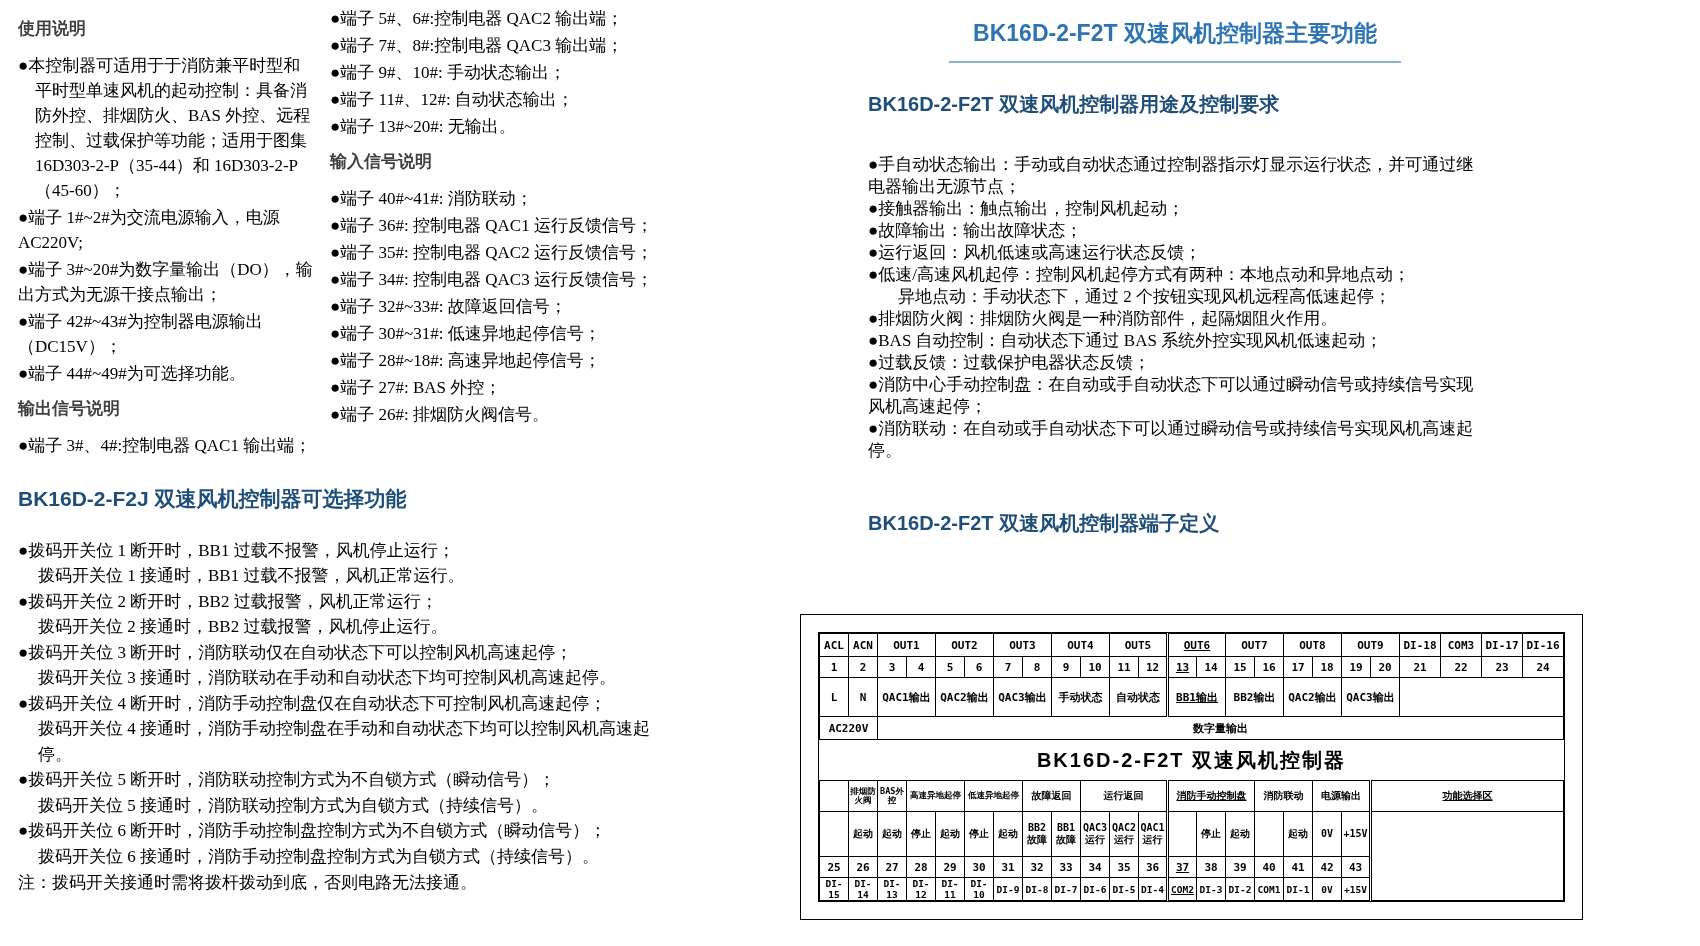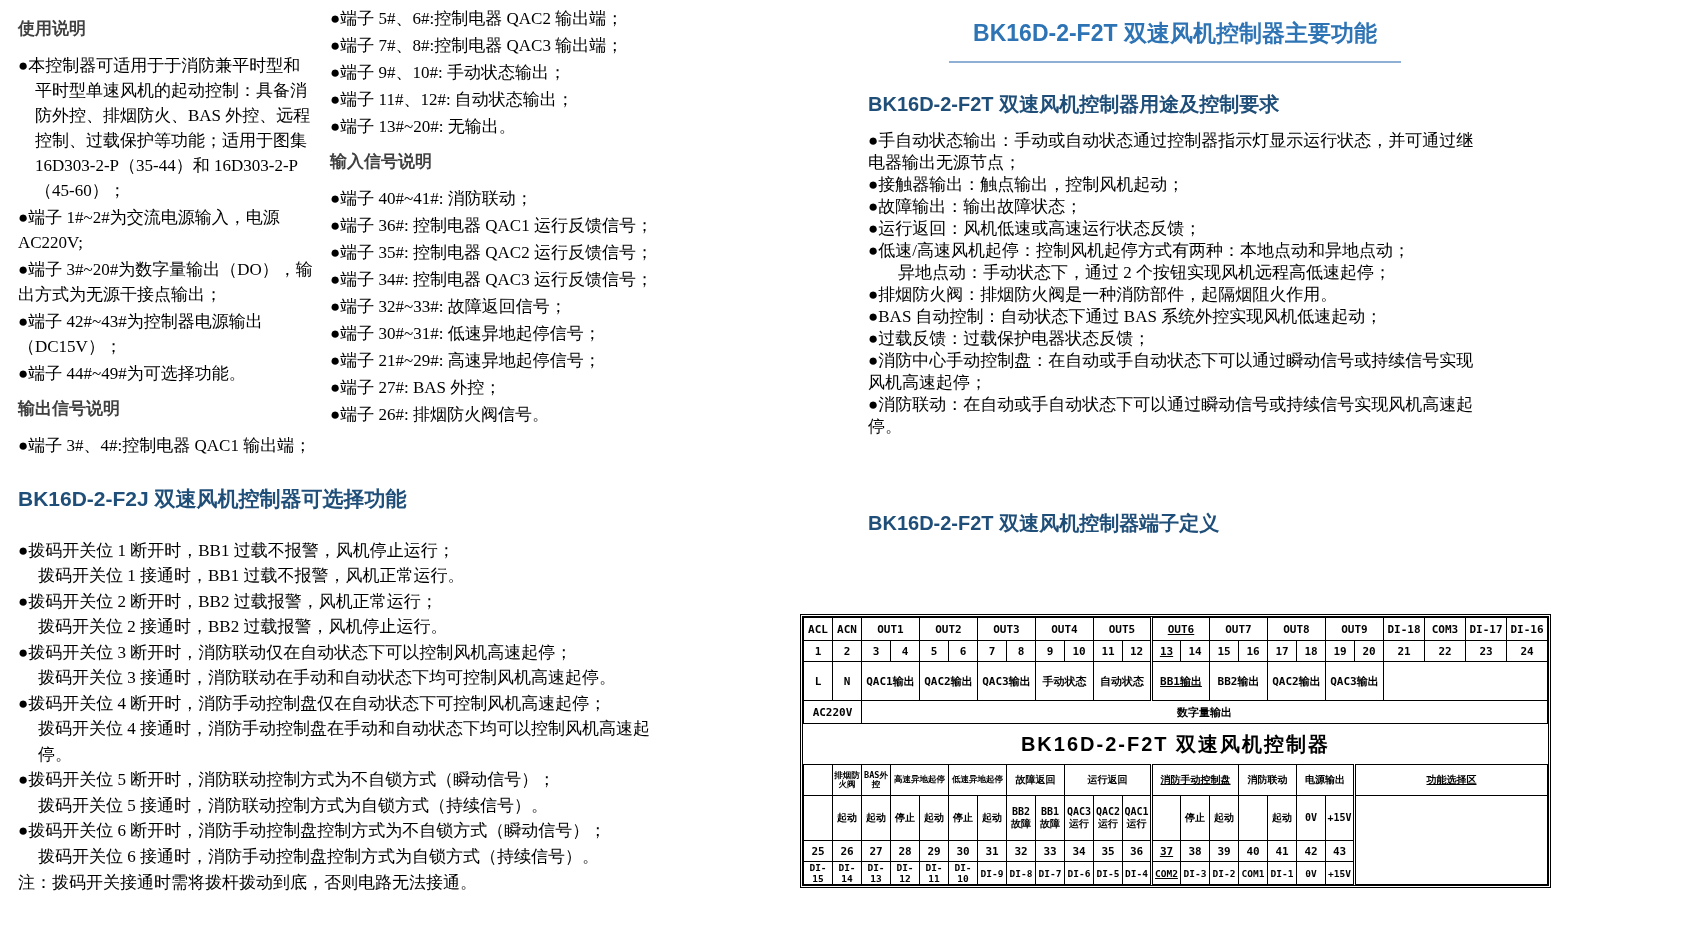--- a/index.html
+++ b/index.html
@@ -31,27 +31,27 @@
   .note{margin-top:1px;}
 
   .sec-right{left:868px;top:18px;width:614px;}
   .main-title{
     font-family:"Liberation Sans","DejaVu Sans",sans-serif;font-weight:bold;
     font-size:23px;color:var(--heading-blue);text-align:center;width:100%;
   }
   .title-rule{width:452px;margin:12px auto 0 auto;border-top:2px solid var(--rule-blue);height:0;}
   .sub-head{font-family:"Liberation Sans","DejaVu Sans",sans-serif;font-weight:bold;font-size:20px;color:var(--subheading-navy);}
   .sub1{margin-top:28px;}
-  .r-bullets{margin-top:12px;font-size:17px;line-height:22px;}
+  .r-bullets{margin-top:36px;font-size:17px;line-height:22px;}
   .r-bullets p{margin:0;}
   .ind2{padding-left:30px;}
   .sub2{position:absolute;left:868px;top:510px;}
 
   
-  .t-outer{position:absolute;left:800px;top:614px;border:1.5px solid #000;padding:1px;background:#fff;}
+  .t-outer{position:absolute;left:800px;top:614px;border:1.5px solid #000;padding:17px;background:#fff;}
   .t-inner{border:1.5px solid #000;}
   table.tt{border-collapse:collapse;table-layout:fixed;width:744px;
     font-family:"DejaVu Sans Mono","Liberation Mono",monospace;}
   table.tt td{border:1px solid #000;text-align:center;vertical-align:middle;padding:0;overflow:hidden;font-weight:bold;}
   col.cA{width:29px;} col.cB{width:41px;} col.cW{width:193px;}
   .r-label td{height:22px;font-size:11px;}
   .r-num td{height:20px;font-size:11px;}
   .r-func td{height:38px;font-size:11px;}
   .r-pwr td{height:22px;font-size:11px;}
   .t-title{height:40px;line-height:40px;text-align:center;
@@ -85,21 +85,21 @@
     <p class="para">●端子 9#、10#: 手动状态输出；</p>
     <p class="para">●端子 11#、12#: 自动状态输出；</p>
     <p class="para">●端子 13#~20#: 无输出。</p>
     <h2 class="sec-head">输入信号说明</h2>
     <p class="para">●端子 40#~41#: 消防联动；</p>
     <p class="para">●端子 36#: 控制电器 QAC1 运行反馈信号；</p>
     <p class="para">●端子 35#: 控制电器 QAC2 运行反馈信号；</p>
     <p class="para">●端子 34#: 控制电器 QAC3 运行反馈信号；</p>
     <p class="para">●端子 32#~33#: 故障返回信号；</p>
     <p class="para">●端子 30#~31#: 低速异地起停信号；</p>
-    <p class="para">●端子 21#~29#: 高速异地起停信号；</p>
+    <p class="para">●端子 28#~18#: 高速异地起停信号；</p>
     <p class="para">●端子 27#: BAS 外控；</p>
     <p class="para">●端子 26#: 排烟防火阀信号。</p>
   </section>
 
   <section class="abs sec-optional">
     <h2 class="navy-head">BK16D-2-F2J 双速风机控制器可选择功能</h2>
     <p class="opt-line">●拨码开关位 1 断开时，BB1 过载不报警，风机停止运行；</p>
     <p class="opt-line ind">拨码开关位 1 接通时，BB1 过载不报警，风机正常运行。</p>
     <p class="opt-line">●拨码开关位 2 断开时，BB2 过载报警，风机正常运行；</p>
     <p class="opt-line ind">拨码开关位 2 接通时，BB2 过载报警，风机停止运行。</p>

